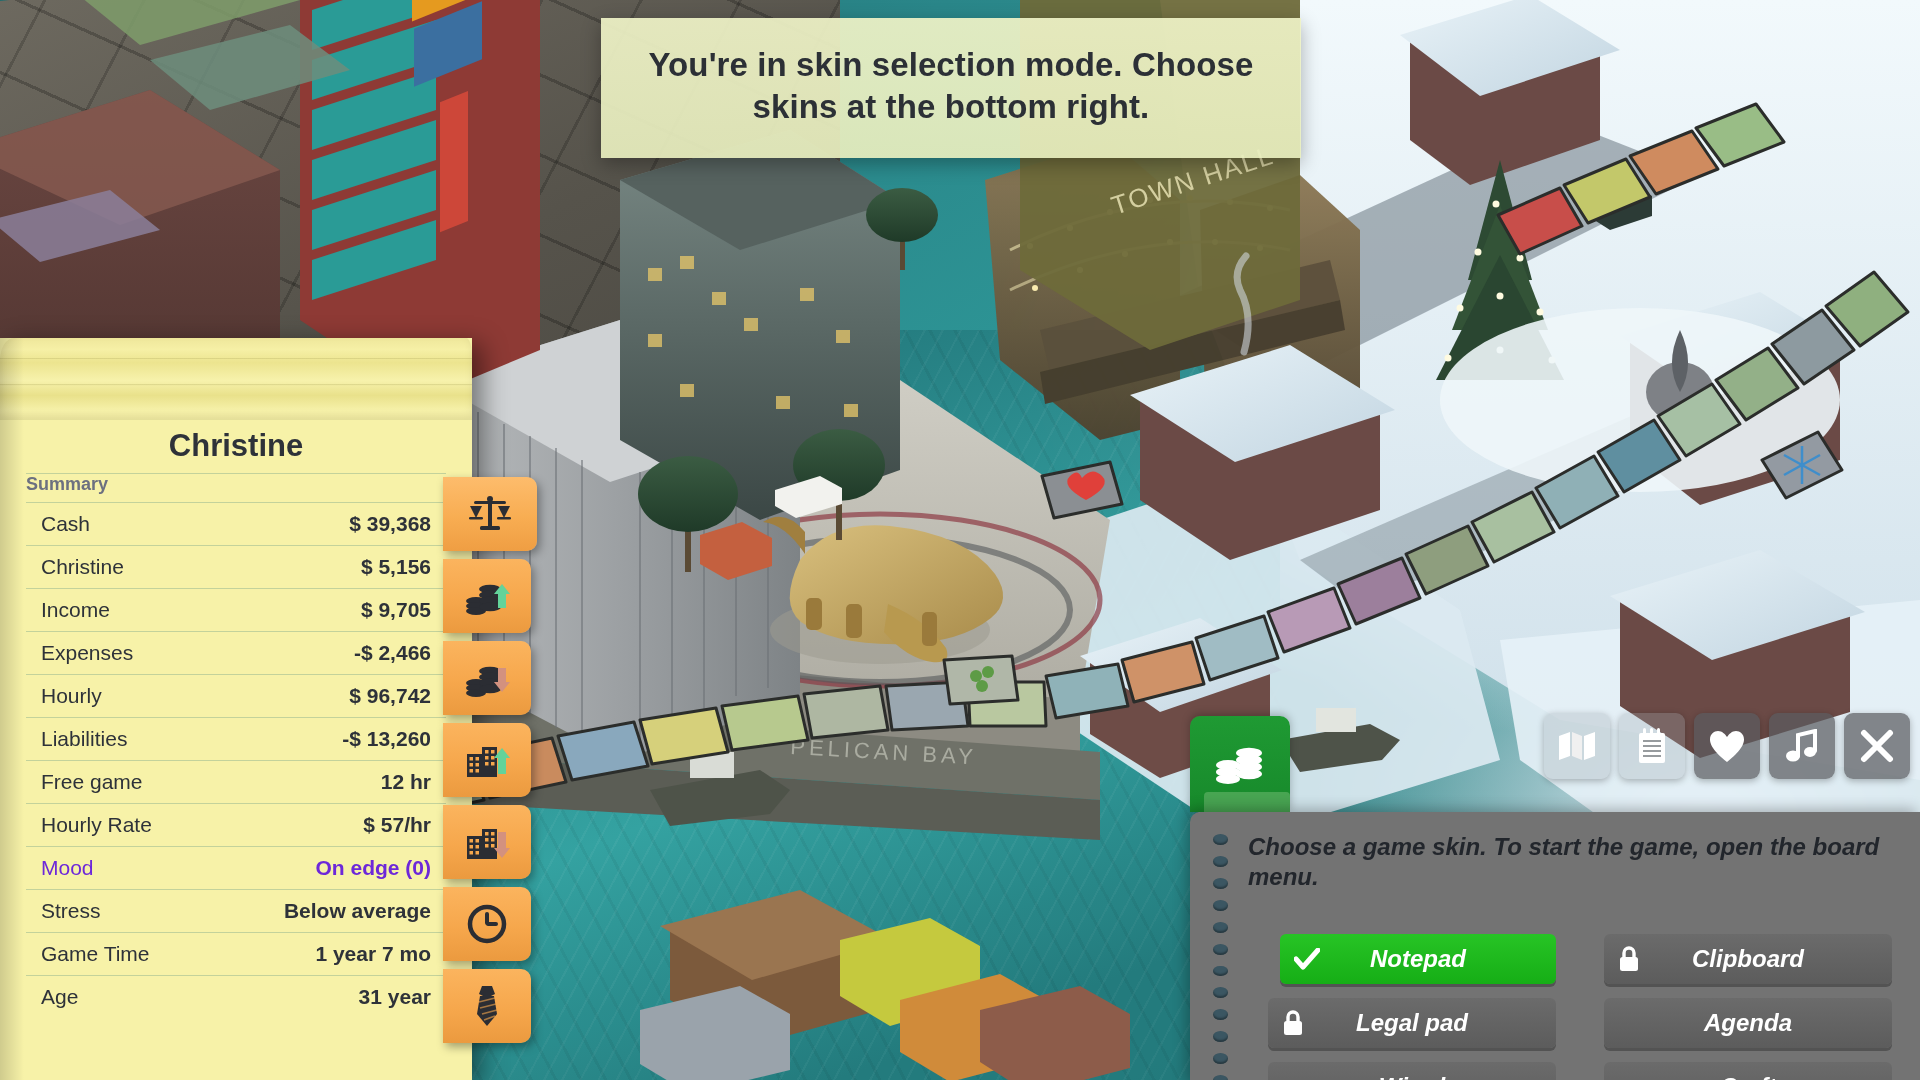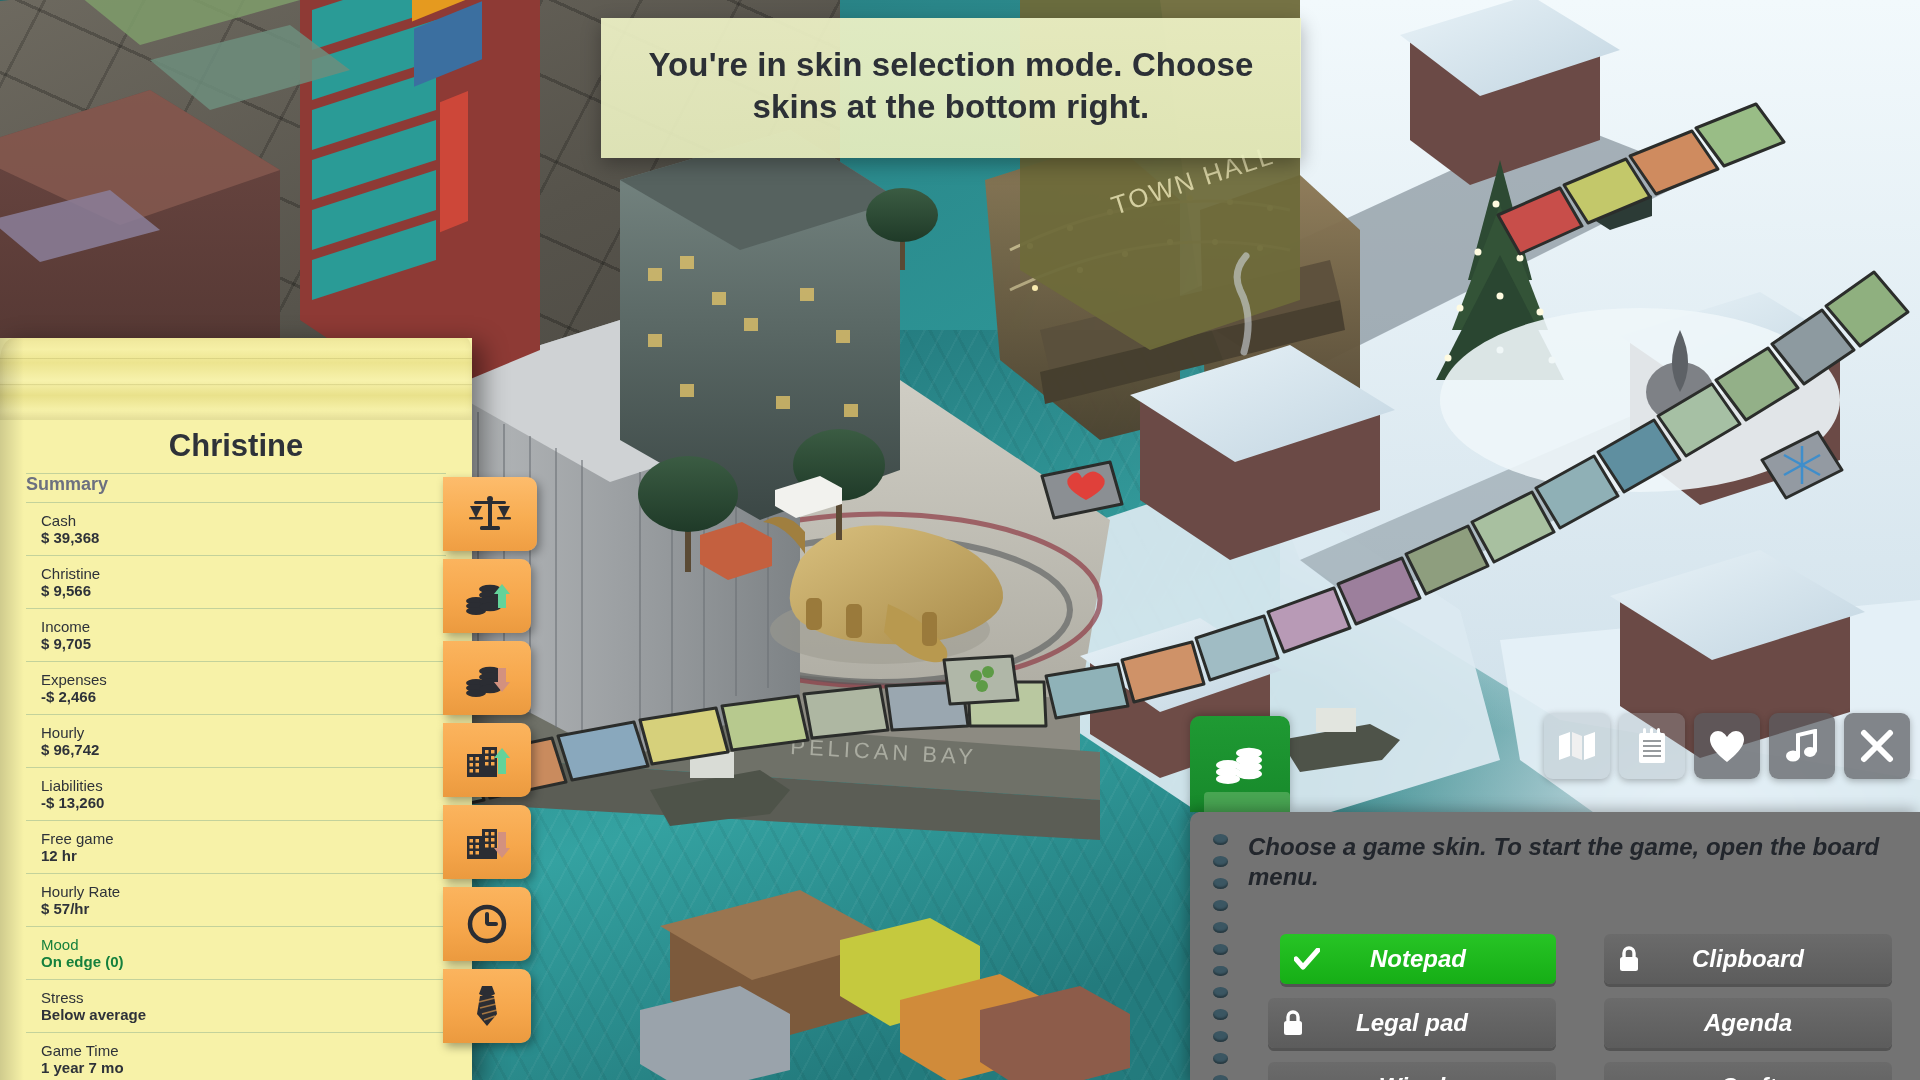--- a/index.html
+++ b/index.html
@@ -103,26 +103,25 @@
     font-size: 31px; font-weight: bold; color: #2e3239;
     padding: 8px 0 9px;
   }
   .pad-sub {
     text-align: left;
     font-size: 18px; color: #6c7080; font-weight: 600;
     padding-bottom: 7px;
   }
   .pad-row {
     display: flex; justify-content: space-between; align-items: baseline;
-    font-size: 15px; color: #2e3239;
+    font-size: 21px; color: #2e3239;
     border-top: 1px solid rgba(130,170,140,.45);
     padding: 9px 15px 9px 15px;
-    flex-direction: column;
-  }
-  .pad-row.neg-mood { color: #15803d; }
+  }
+  .pad-row.neg-mood { color: #6d28d9; }
   .pad-row .k { font-weight: 500; }
   .pad-row .v { font-weight: 600; text-align: center; }
   .pad-hr-top { border-top: 1px solid rgba(130,170,140,.45); }
 
   
   .tabstrip {
     position: absolute;
     left: 443px; top: 477px;
     width: 94px;
   }
@@ -511,21 +510,21 @@
       <div class="pad-title">Christine</div>
       <div class="pad-hr-top"></div>
       <div class="pad-sub">Summary</div>
       <div id="pad-rows">
           <div class="pad-row">
             <span class="k">Cash</span>
             <span class="v">$ 39,368</span>
           </div>
           <div class="pad-row">
             <span class="k">Christine</span>
-            <span class="v">$ 9,566</span>
+            <span class="v">$ 5,156</span>
           </div>
           <div class="pad-row">
             <span class="k">Income</span>
             <span class="v">$ 9,705</span>
           </div>
           <div class="pad-row">
             <span class="k">Expenses</span>
             <span class="v">-$ 2,466</span>
           </div>
           <div class="pad-row">

